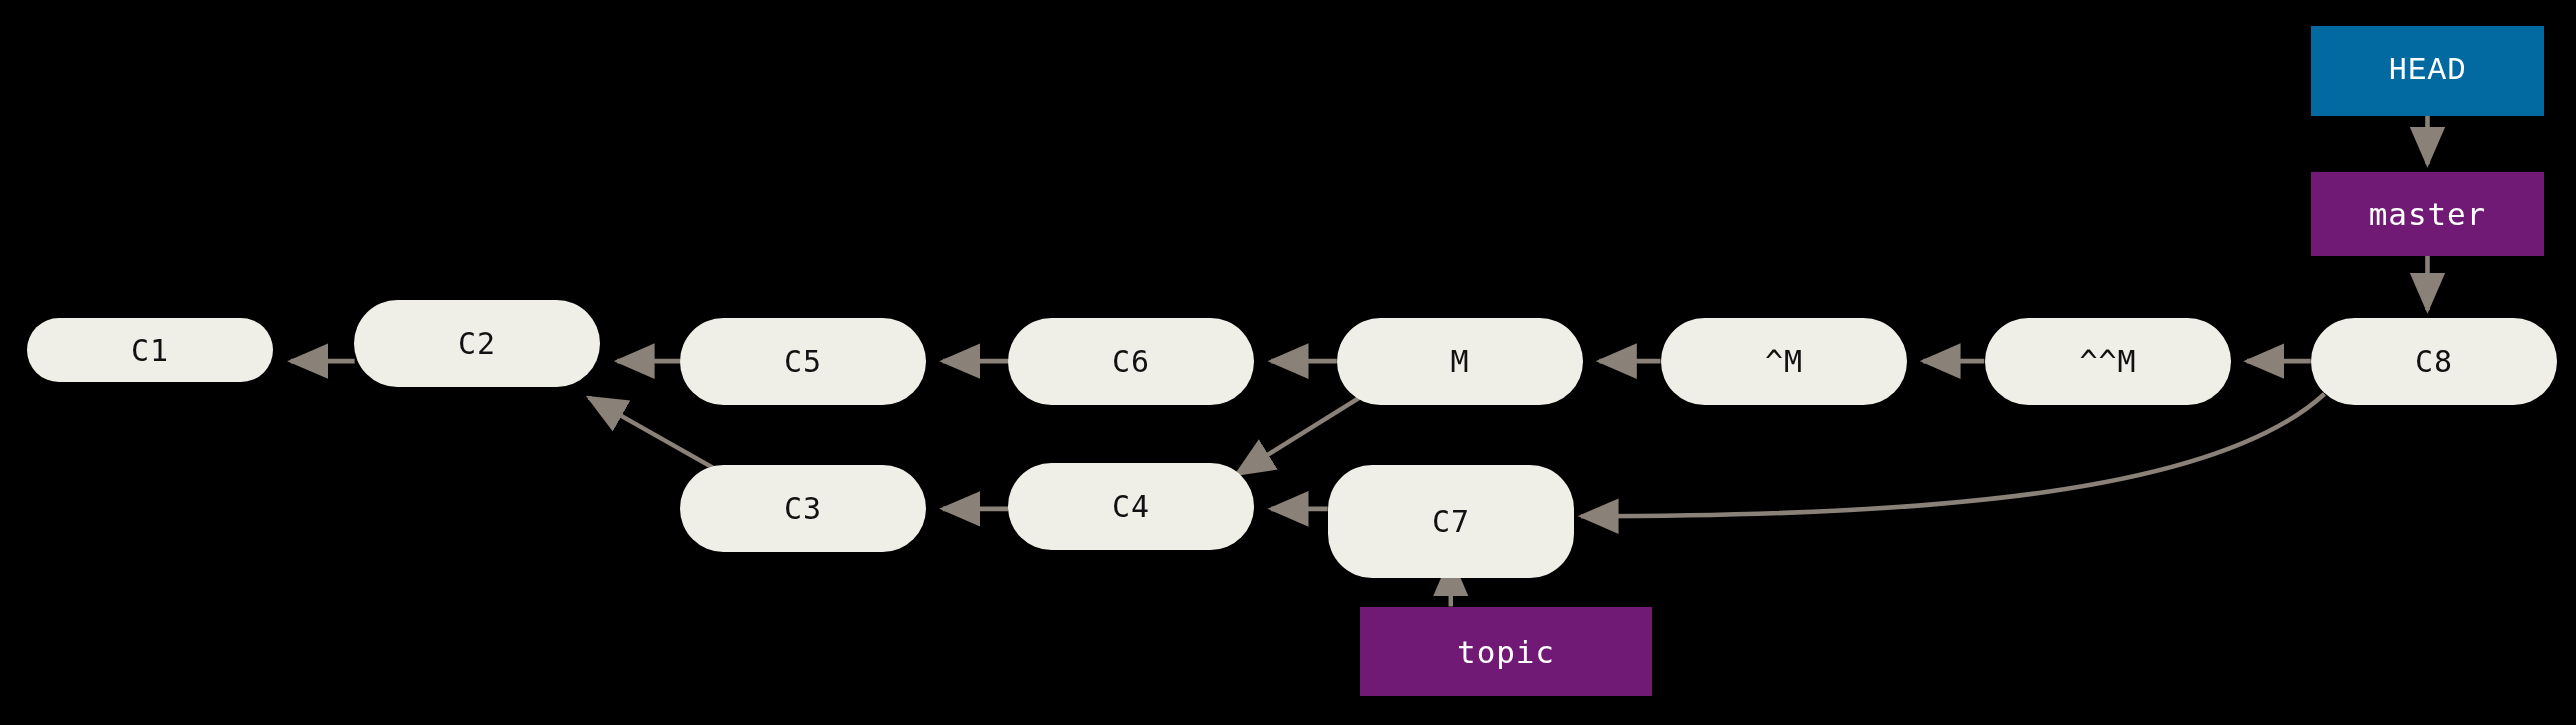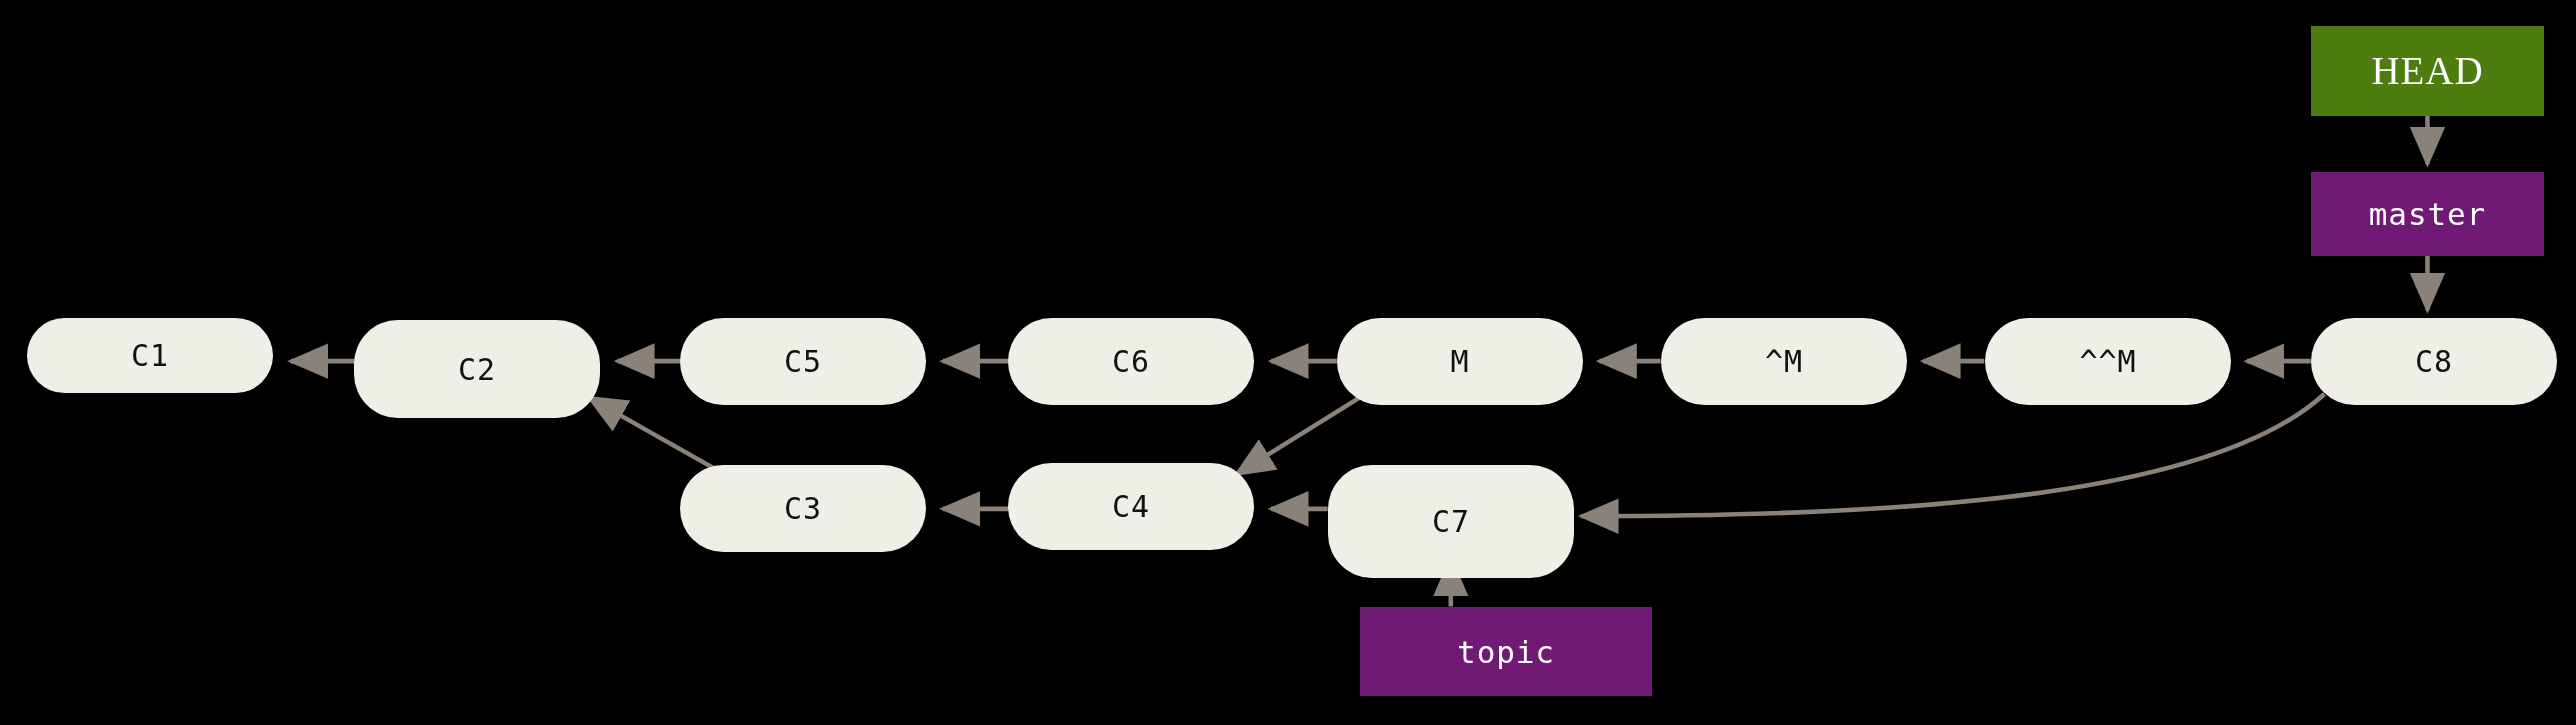--- a/index.html
+++ b/index.html
@@ -19,23 +19,23 @@
     letter-spacing:0.9px;
     box-sizing:border-box;
   }
   .reflabel{
     position:absolute;
     display:flex;align-items:center;justify-content:center;
     color:#ffffff;
     box-sizing:border-box;
   }
   .reflabel.head{
-    background:#4d7c0f;
-    font-family:Liberation Serif, serif;
-    font-size:39px;
+    background:#0369a1;
+    font-family:Liberation Mono, monospace;
+    font-size:31px;
     letter-spacing:0.9px;
   }
   .reflabel.branch{
     background:#701a75;
     font-family:"DejaVu Sans Mono","Liberation Mono",monospace;
     font-size:31px;
     letter-spacing:0.9px;
   }
 </style>
 </head>
@@ -67,24 +67,24 @@
       <line x1="1490" y1="436" x2="1355" y2="520"></line>
 
       <path d="M 2548 432 C 2430 540 2120 566 1742 566 L 1733 566"></path>
 
       <line x1="2661" y1="127" x2="2661" y2="180"></line>
       <line x1="2661" y1="280" x2="2661" y2="340"></line>
       <line x1="1590" y1="665" x2="1590" y2="613"></line>
     </g>
   </svg>
 
-  <div class="commit" style="left:27px;top:318px;width:246px;height:75px;">
+  <div class="commit" style="left:27px;top:318px;width:246px;height:64px;">
     <span>C1</span>
   </div>
-  <div class="commit" style="left:354px;top:320px;width:246px;height:98px;">
+  <div class="commit" style="left:354px;top:300px;width:246px;height:87px;">
     <span>C2</span>
   </div>
   <div class="commit" style="left:680px;top:318px;width:246px;height:87px;">
     <span>C5</span>
   </div>
   <div class="commit" style="left:1008px;top:318px;width:246px;height:87px;text-align:right;">
     <span>C6</span>
   </div>
   <div class="commit" style="left:1337px;top:318px;width:246px;height:87px;">
     <span>M</span>

